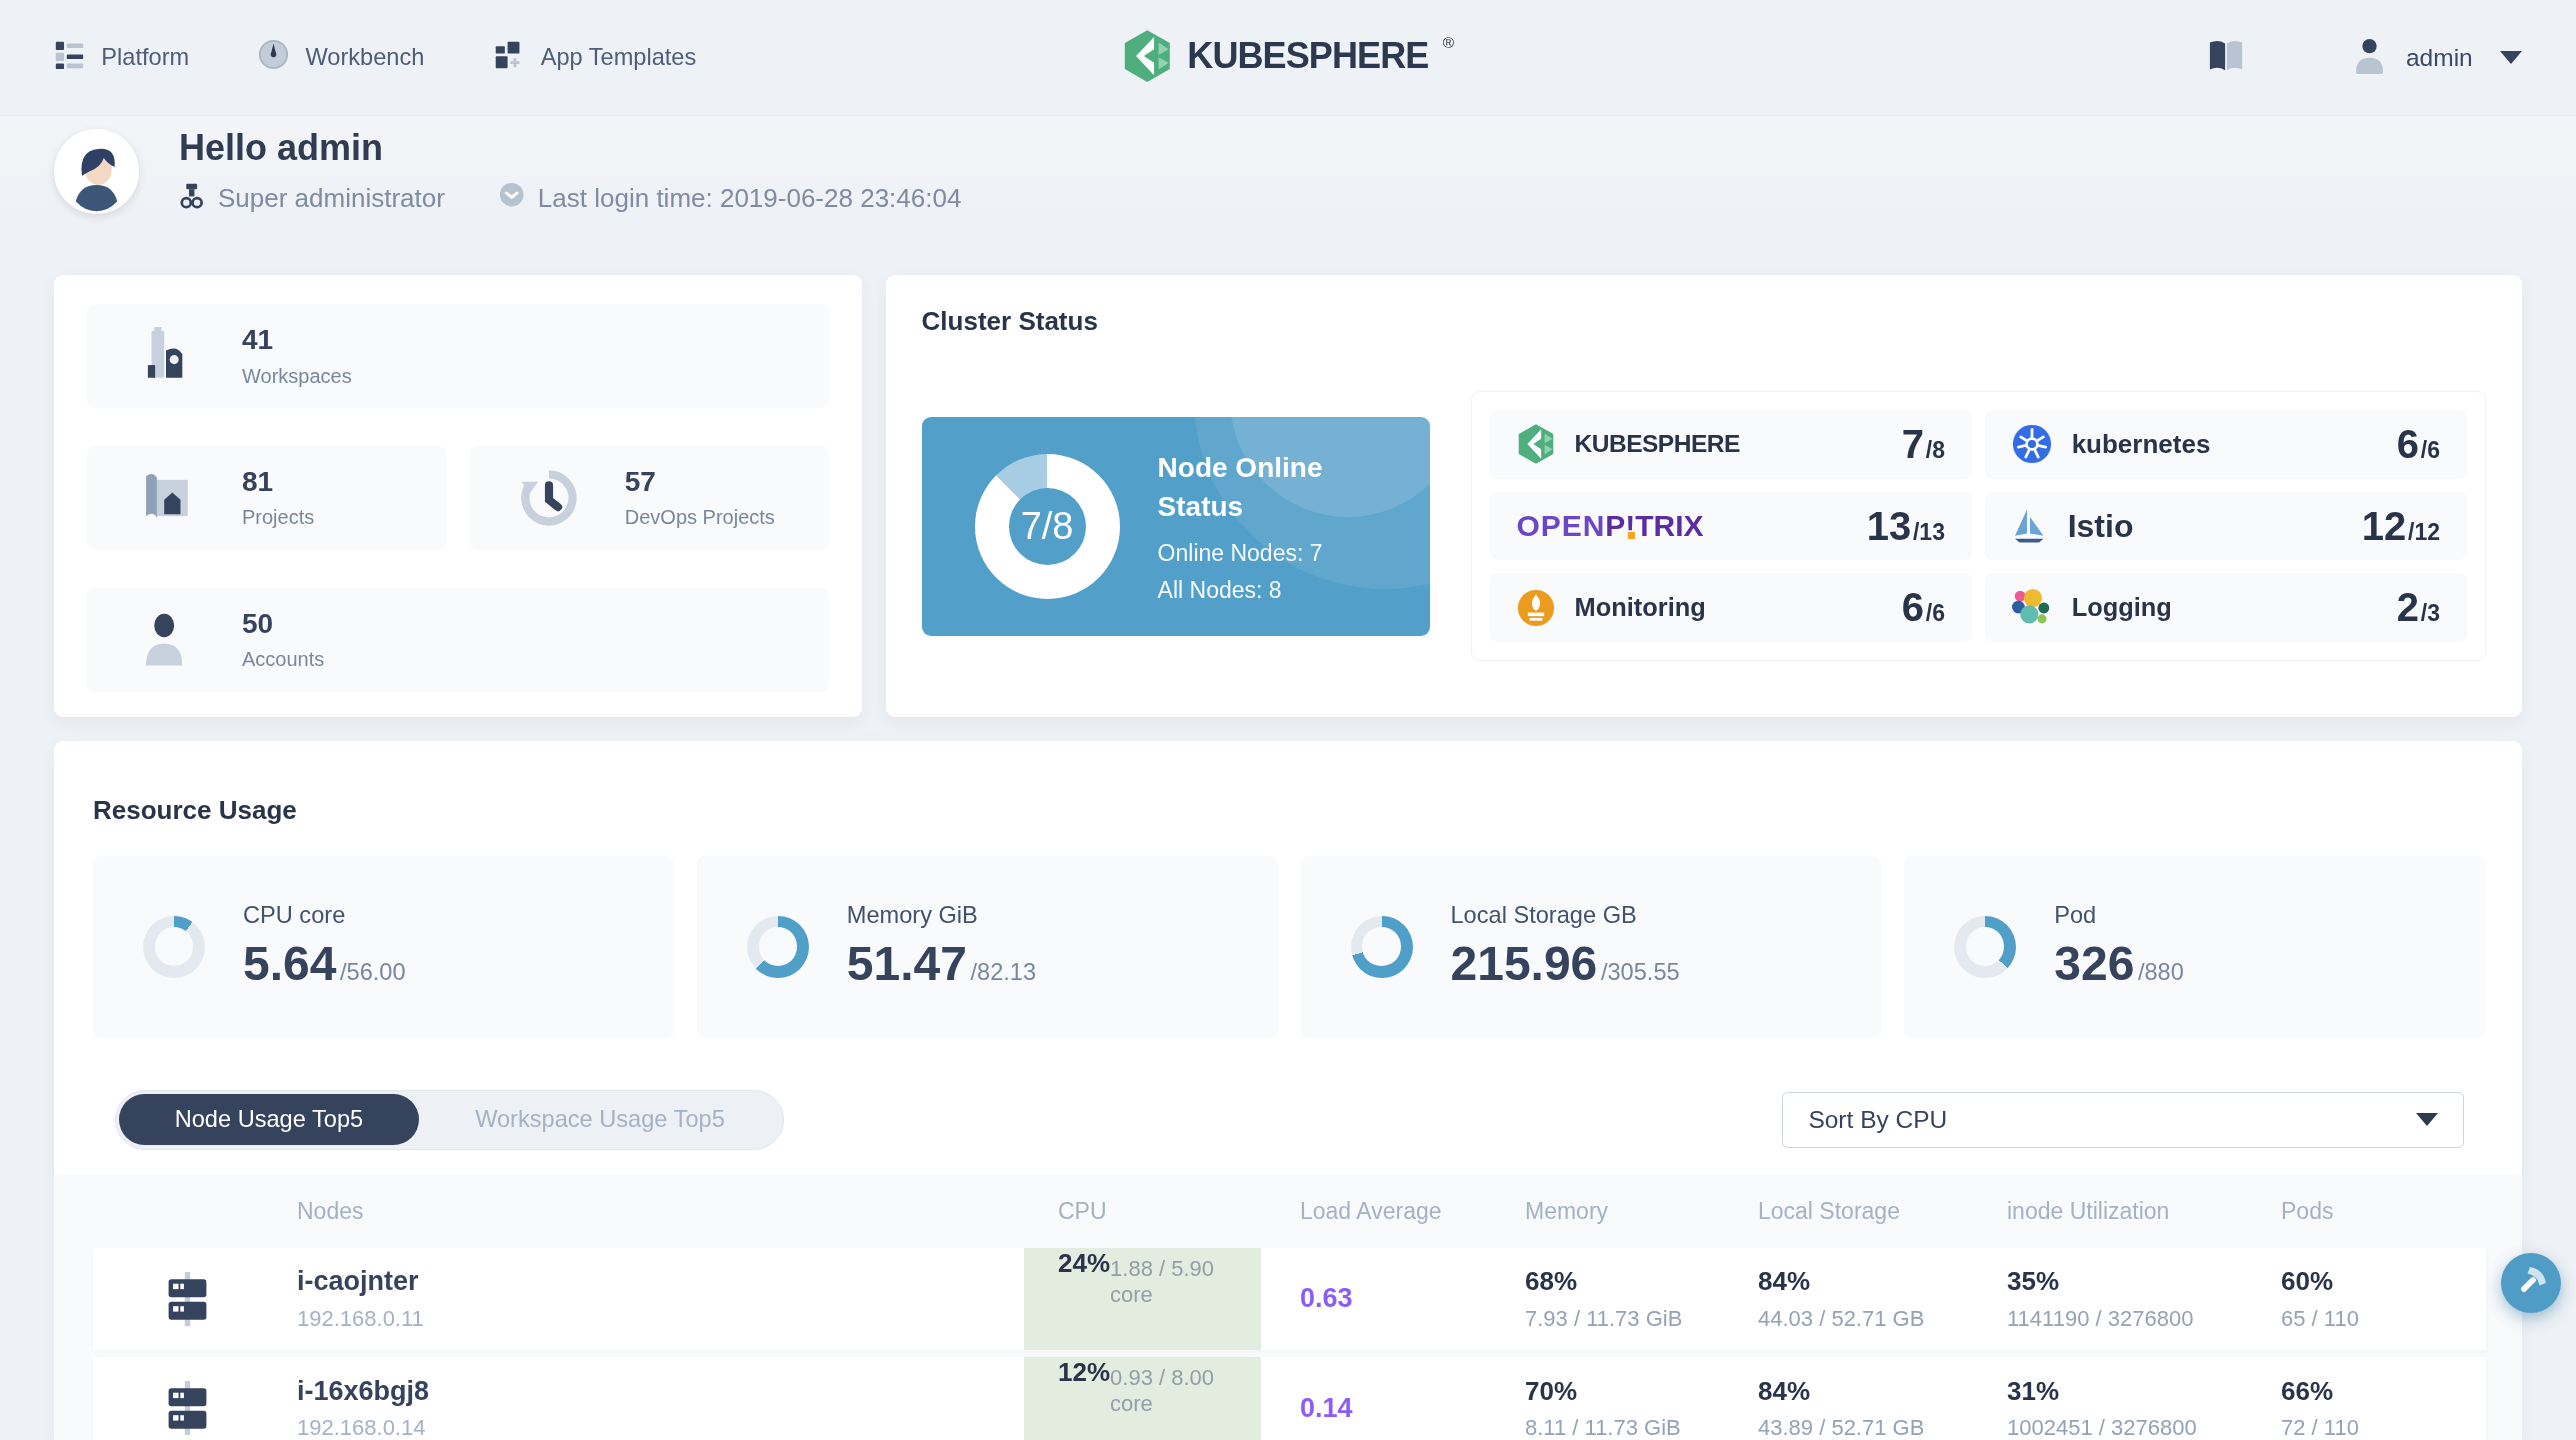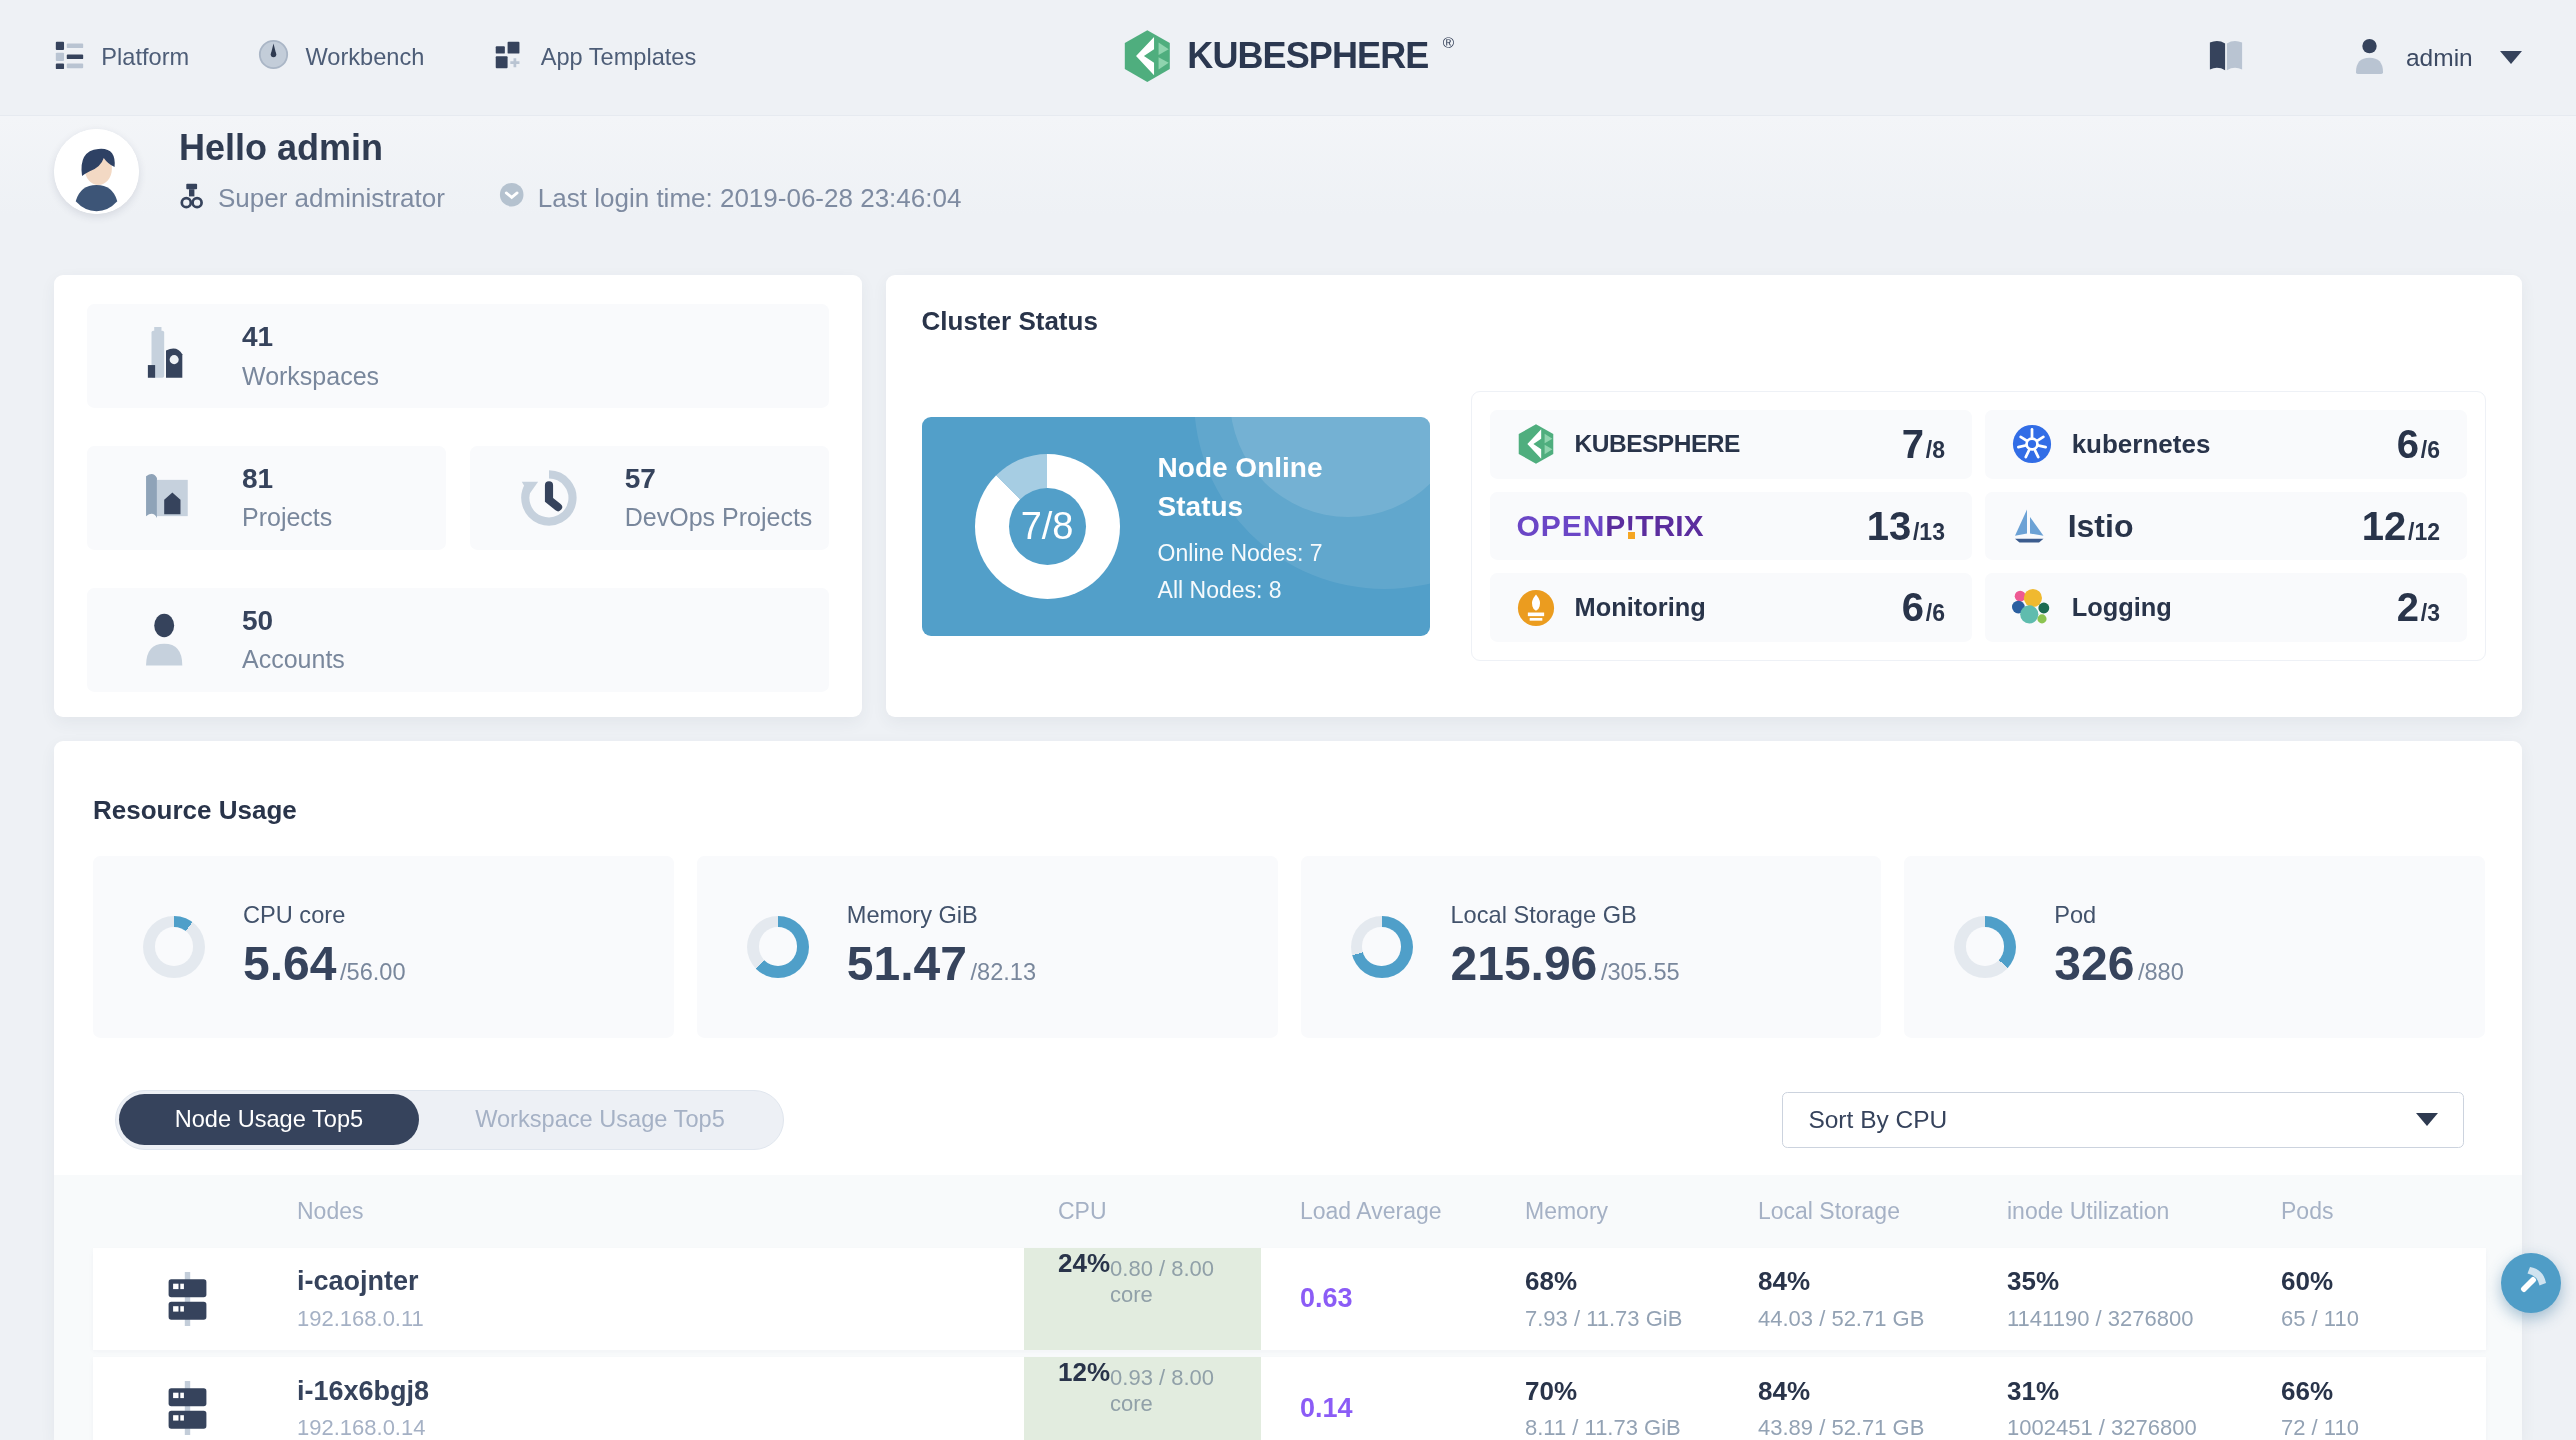--- a/index.html
+++ b/index.html
@@ -33,21 +33,21 @@
   .content { padding: 0 54px; }
   .cards-row { display: flex; gap: 23.6px; margin-top: 48px; }
   .card { background: #fff; border-radius: 9px; box-shadow: 0 5.4px 16.3px rgba(45,60,80,.06); }
   
   .summary-card { width: 808px; height: 442px; padding: 29px 33px 25.4px; display: flex; flex-direction: column; gap: 38px; }
   .sum-row { display: flex; gap: 23.6px; flex: 1; }
   .sum-tile { background: #f9fafc; border-radius: 7.3px; flex: 1; display: flex; align-items: center; padding-left: 50px; cursor: pointer; }
   .sum-icon { width: 58px; height: 58px; flex-shrink: 0; }
   .sum-text { margin-left: 47px; }
   .sum-value { font-size: 28px; font-weight: 700; color: #36435c; }
-  .sum-label { font-size: 25px; color: #79879c; margin-top: 8.2px; }
+  .sum-label { font-size: 20px; color: #79879c; margin-top: 8.2px; }
   
   .cluster-card { flex: 1; height: 442px; padding: 31px 36px; }
   .section-title { font-size: 26px; font-weight: 600; color: #29344a; }
   .cluster-body { display: flex; gap: 41px; margin-top: 54px; align-items: center; }
   .node-card { width: 508px; height: 219px; background: #529fc9; border-radius: 9px; position: relative; overflow: hidden;
     display: flex; align-items: center; padding-left: 53px; color: #fff; flex-shrink: 0; cursor: pointer; }
   .node-deco { position: absolute; border-radius: 50%; background: rgba(255,255,255,.09); }
   .deco-a { width: 381px; height: 381px; right: -145px; top: -209px; }
   .deco-b { width: 236px; height: 236px; right: -36px; top: -136px; background: rgba(255,255,255,.12); }
   .node-donut { width: 145px; height: 145px; border-radius: 50%; position: relative; flex-shrink: 0; }
@@ -491,21 +491,21 @@
                 <rect x="19" y="38" width="4" height="6" fill="#ffffff"></rect>
               </svg>
           </span>
           <span class="node-meta">
             <span class="row-name" style="display:block">i-caojnter</span>
             <span class="row-ip" style="display:block">192.168.0.11</span>
           </span>
         </div>
         <div class="cell-cpu">
           <div class="pct">24%</div>
-          <div class="sub">0.80 / 8.00 core</div>
+          <div class="sub">1.88 / 5.90 core</div>
         </div>
         <div class="cell-load">0.63</div>
         <div>
           <div class="pct">68%</div>
           <div class="sub">7.93 / 11.73 GiB</div>
         </div>
         <div>
           <div class="pct">84%</div>
           <div class="sub">44.03 / 52.71 GB</div>
         </div>

